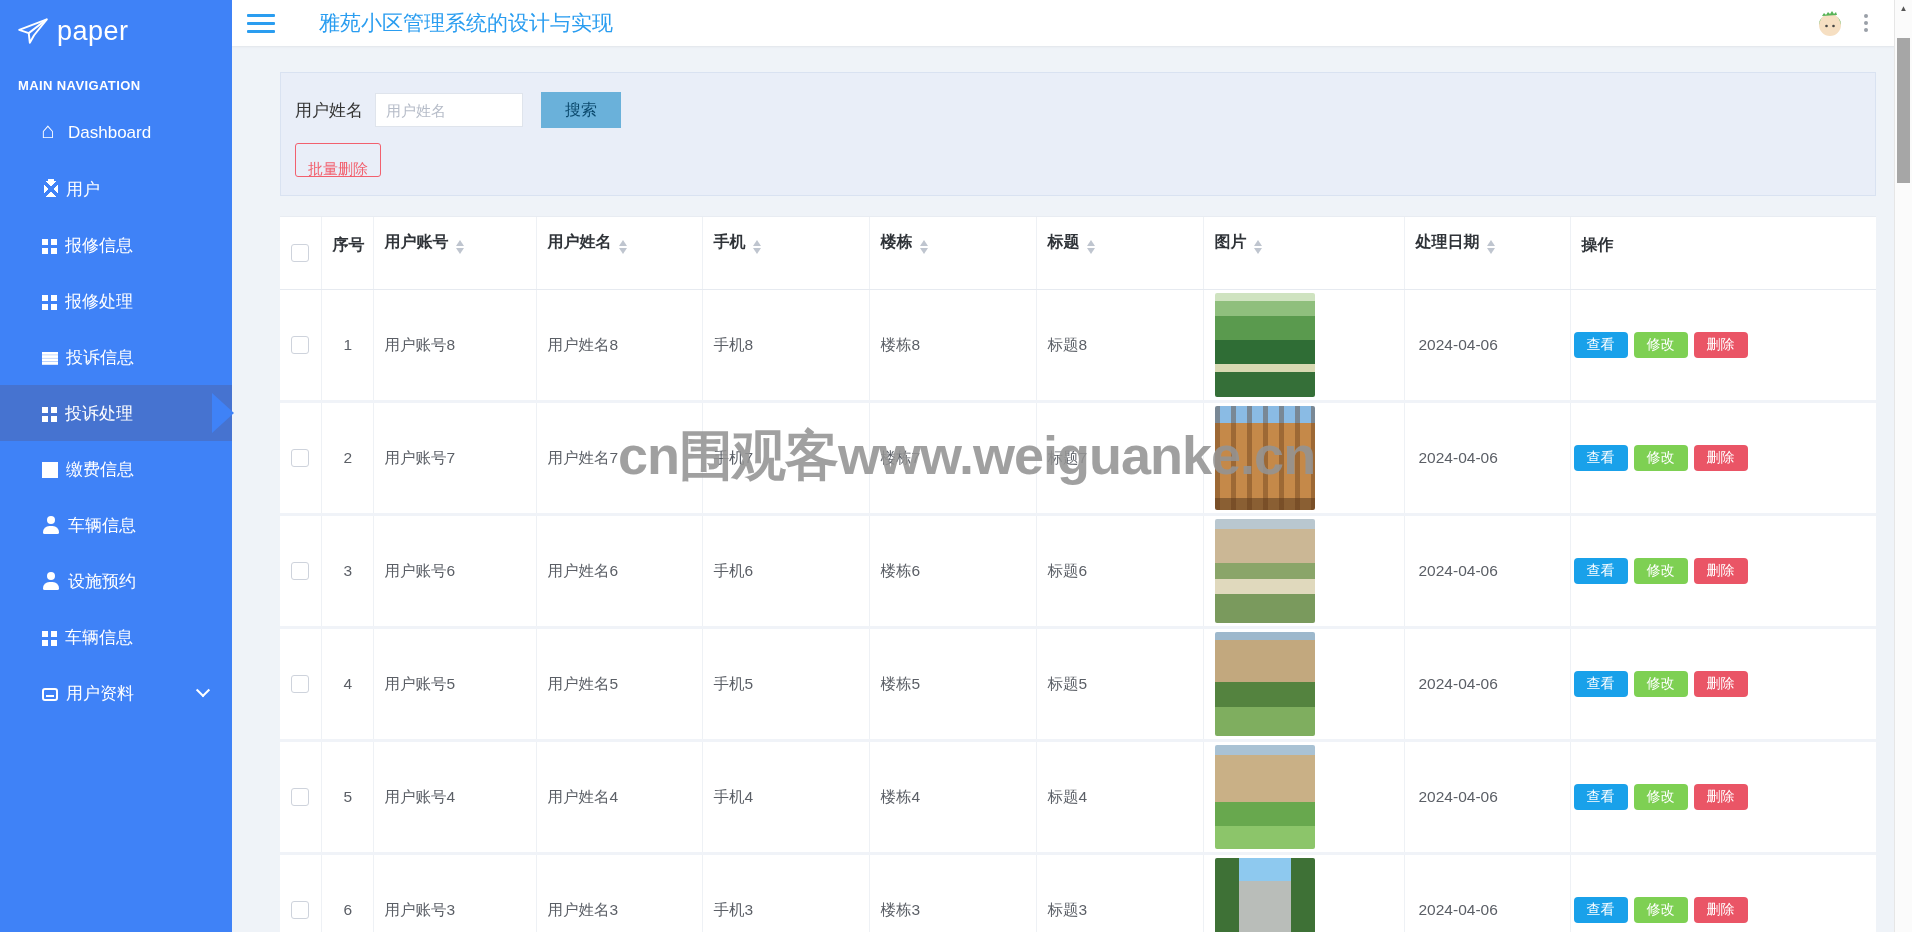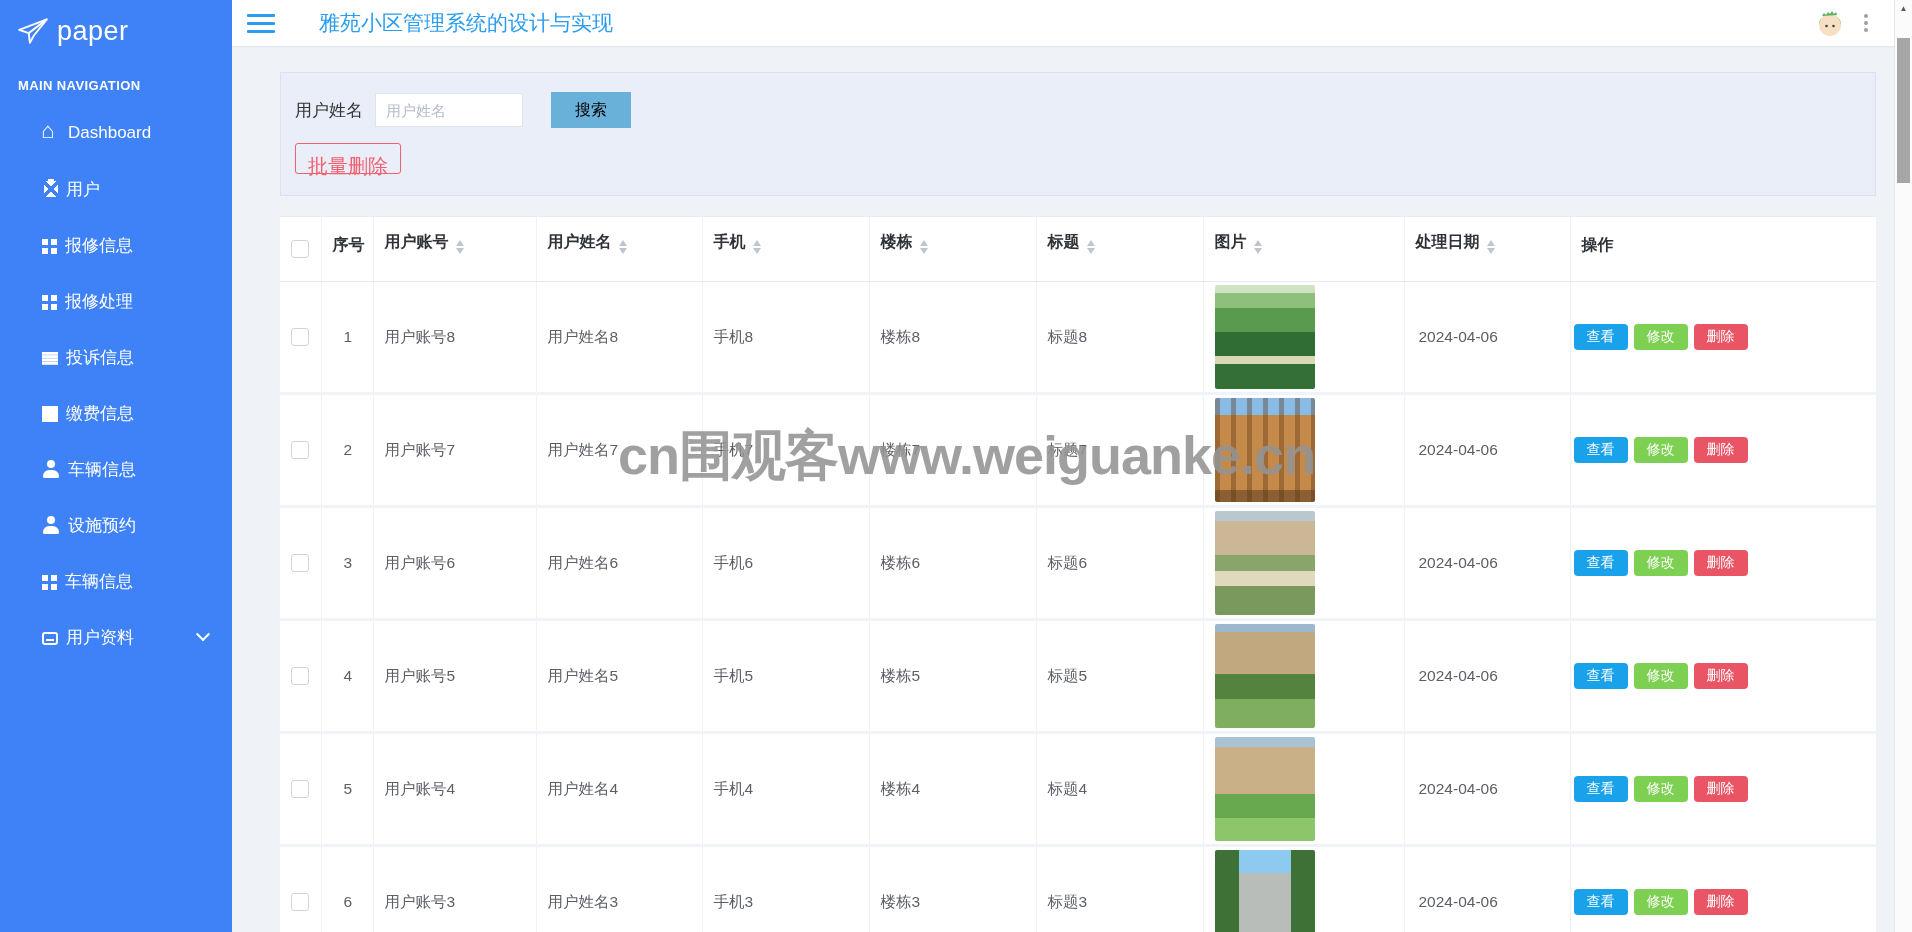--- a/index.html
+++ b/index.html
@@ -53,30 +53,30 @@
   .content{padding:26px 0 0 48px;position:relative}
 
   
   .panel{width:1596px;height:124px;box-sizing:border-box;background:#e9eef8;
          border:1px solid #d9e2f1;padding:19px 0 0 14px}
   .search-row{display:flex;align-items:center}
   .search-label{font-size:17px;color:#333;margin-right:12px}
   .search-input{width:148px;height:34px;box-sizing:border-box;border:1px solid #dfe4ec;
                 background:#fff;padding:0 10px;font-size:15px;color:#333;outline:none}
   .search-input::placeholder{color:#b6bcc8}
-  .search-btn{width:80px;height:36px;background:#6ab1da;color:#000000;border:none;font-size:16px;
-              margin-left:28px;cursor:pointer;font-family:inherit}
-  .batch-btn{margin-top:15px;height:31px;padding:9px 12px;background:transparent;border:1px solid #f2606e;
-             color:#f2606e;font-size:20px;border-radius:3px;cursor:pointer;font-family:inherit}
+  .search-btn{width:80px;height:36px;background:#6ab1da;color:#0c4a6e;border:none;font-size:16px;
+              margin-left:18px;cursor:pointer;font-family:inherit}
+  .batch-btn{margin-top:15px;height:31px;padding:16px 12px;background:transparent;border:1px solid #f2606e;
+             color:#f2606e;font-size:15px;border-radius:3px;cursor:pointer;font-family:inherit}
 
   
   .table-card{margin-top:20px;width:1596px;background:#fff;border-top:1px solid #e8ecf2}
   table{width:100%;border-collapse:collapse;table-layout:fixed}
   th{height:56px;text-align:left;font-size:16px;color:#2f3338;font-weight:bold;
-     border-right:1px solid #eef1f5;border-bottom:1px solid #e6eaf0;padding:0 0 8px 11px}
+     border-right:1px solid #eef1f5;border-bottom:1px solid #e6eaf0;padding:0 0 16px 11px}
   td{height:110px;font-size:15.5px;color:#5b5f66;border-right:1px solid #eef1f5;
      border-bottom:3px solid #f0f3f8;padding:0 0 0 11px}
   th:last-child,td:last-child{border-right:none}
   .c-check{text-align:center;padding:0}
   .checkbox{width:16px;height:16px;border:1px solid #ced3dc;border-radius:3px;background:#fff;
             display:inline-block;cursor:pointer;vertical-align:middle}
   td.c-index{padding-left:22px}
   .sort{display:inline-flex;flex-direction:column;margin-left:7px;vertical-align:1px}
   .sort b{display:block;width:0;height:0;border:4.5px solid transparent}
   .sort .up{border-bottom:6px solid #bfc5cf;margin-bottom:2px}
@@ -143,20 +143,24 @@
         <span class="nav-icon i-grid"></span>
         <span class="nav-text">报修信息</span>
       </li>
       <li class="nav-item">
         <span class="nav-icon i-grid"></span>
         <span class="nav-text">报修处理</span>
       </li>
       <li class="nav-item">
         <span class="nav-icon i-list"></span>
         <span class="nav-text">投诉信息</span>
+      </li>
+      <li class="nav-item active">
+        <span class="nav-icon i-grid"></span>
+        <span class="nav-text">投诉处理</span>
       </li>
       <li class="nav-item">
         <span class="nav-icon i-grid3"></span>
         <span class="nav-text">缴费信息</span>
       </li>
       <li class="nav-item">
         <span class="nav-icon i-user"></span>
         <span class="nav-text">车辆信息</span>
       </li>
       <li class="nav-item">

